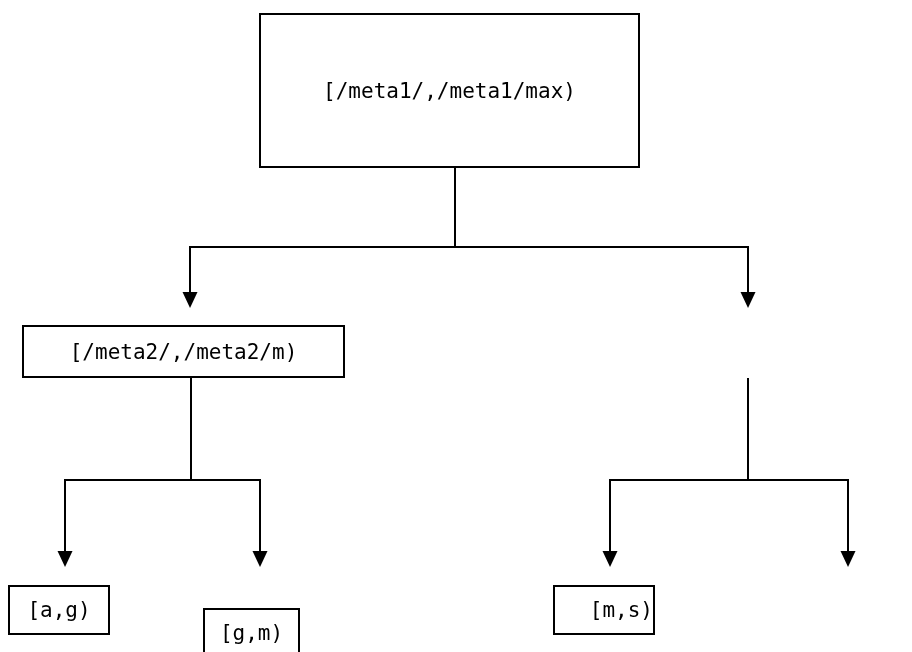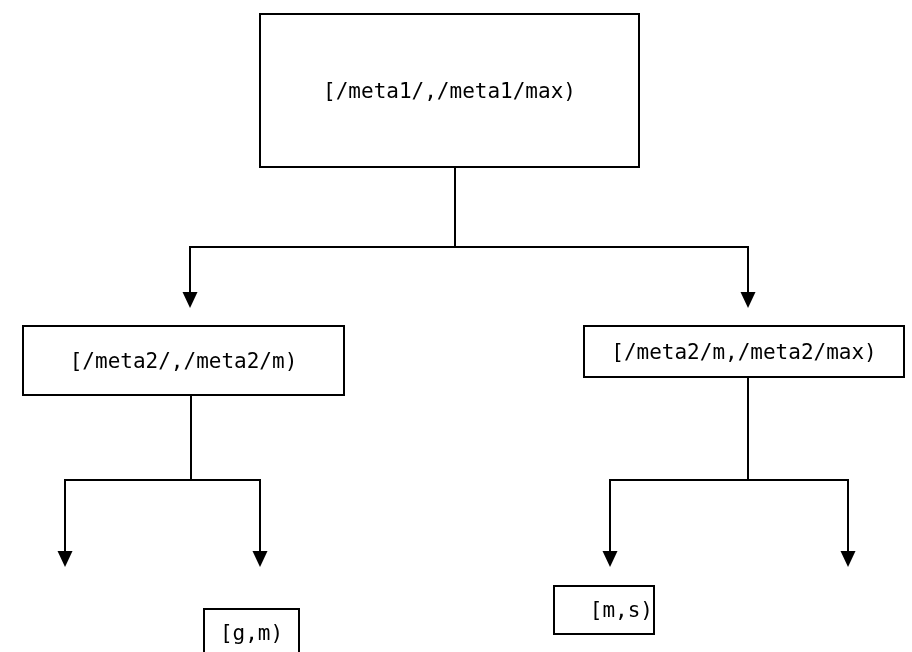--- a/index.html
+++ b/index.html
@@ -29,21 +29,21 @@
     border: 2px solid #000000;
     background: #ffffff;
     display: flex;
     align-items: center;
     justify-content: center;
     font-size: 21px;
     color: #000000;
     white-space: nowrap;
   }
   .node-root   { left: 259px; top: 13px;  width: 381px; height: 155px; }
-  .node-left   { left: 22px;  top: 325px; width: 323px; height: 71px;  }
+  .node-left   { left: 22px;  top: 325px; width: 323px; height: 53px;  }
   .node-right  { left: 583px; top: 325px; width: 322px; height: 53px;  }
   .node-leaf-ag   { left: 8px;   top: 585px; width: 102px; height: 50px; }
   .node-leaf-gm   { left: 203px; top: 608px; width: 97px;  height: 50px; }
   .node-leaf-ms   { left: 553px; top: 585px; width: 102px; height: 50px; justify-content: flex-end; }
   .node-leaf-smax { left: 777px; top: 585px; width: 125px; height: 50px; }
 </style>
 </head>
 <body>
 
 <div class="canvas">
@@ -82,24 +82,24 @@
   </svg>
 
   <div class="node node-root">
     <span>[/meta1/,/meta1/max)</span>
   </div>
 
   <div class="node node-left">
     <span>[/meta2/,/meta2/m)</span>
   </div>
 
-  <div class="node node-right">
-    <span>[/meta2/m,/meta2/max)</span>
+
+  <div class="node node-leaf-ag">
+    <span>[a,g)</span>
   </div>
-
 
   <div class="node node-leaf-gm">
     <span>[g,m)</span>
   </div>
 
   <div class="node node-leaf-ms">
     <span>[m,s)</span>
   </div>
 
 

